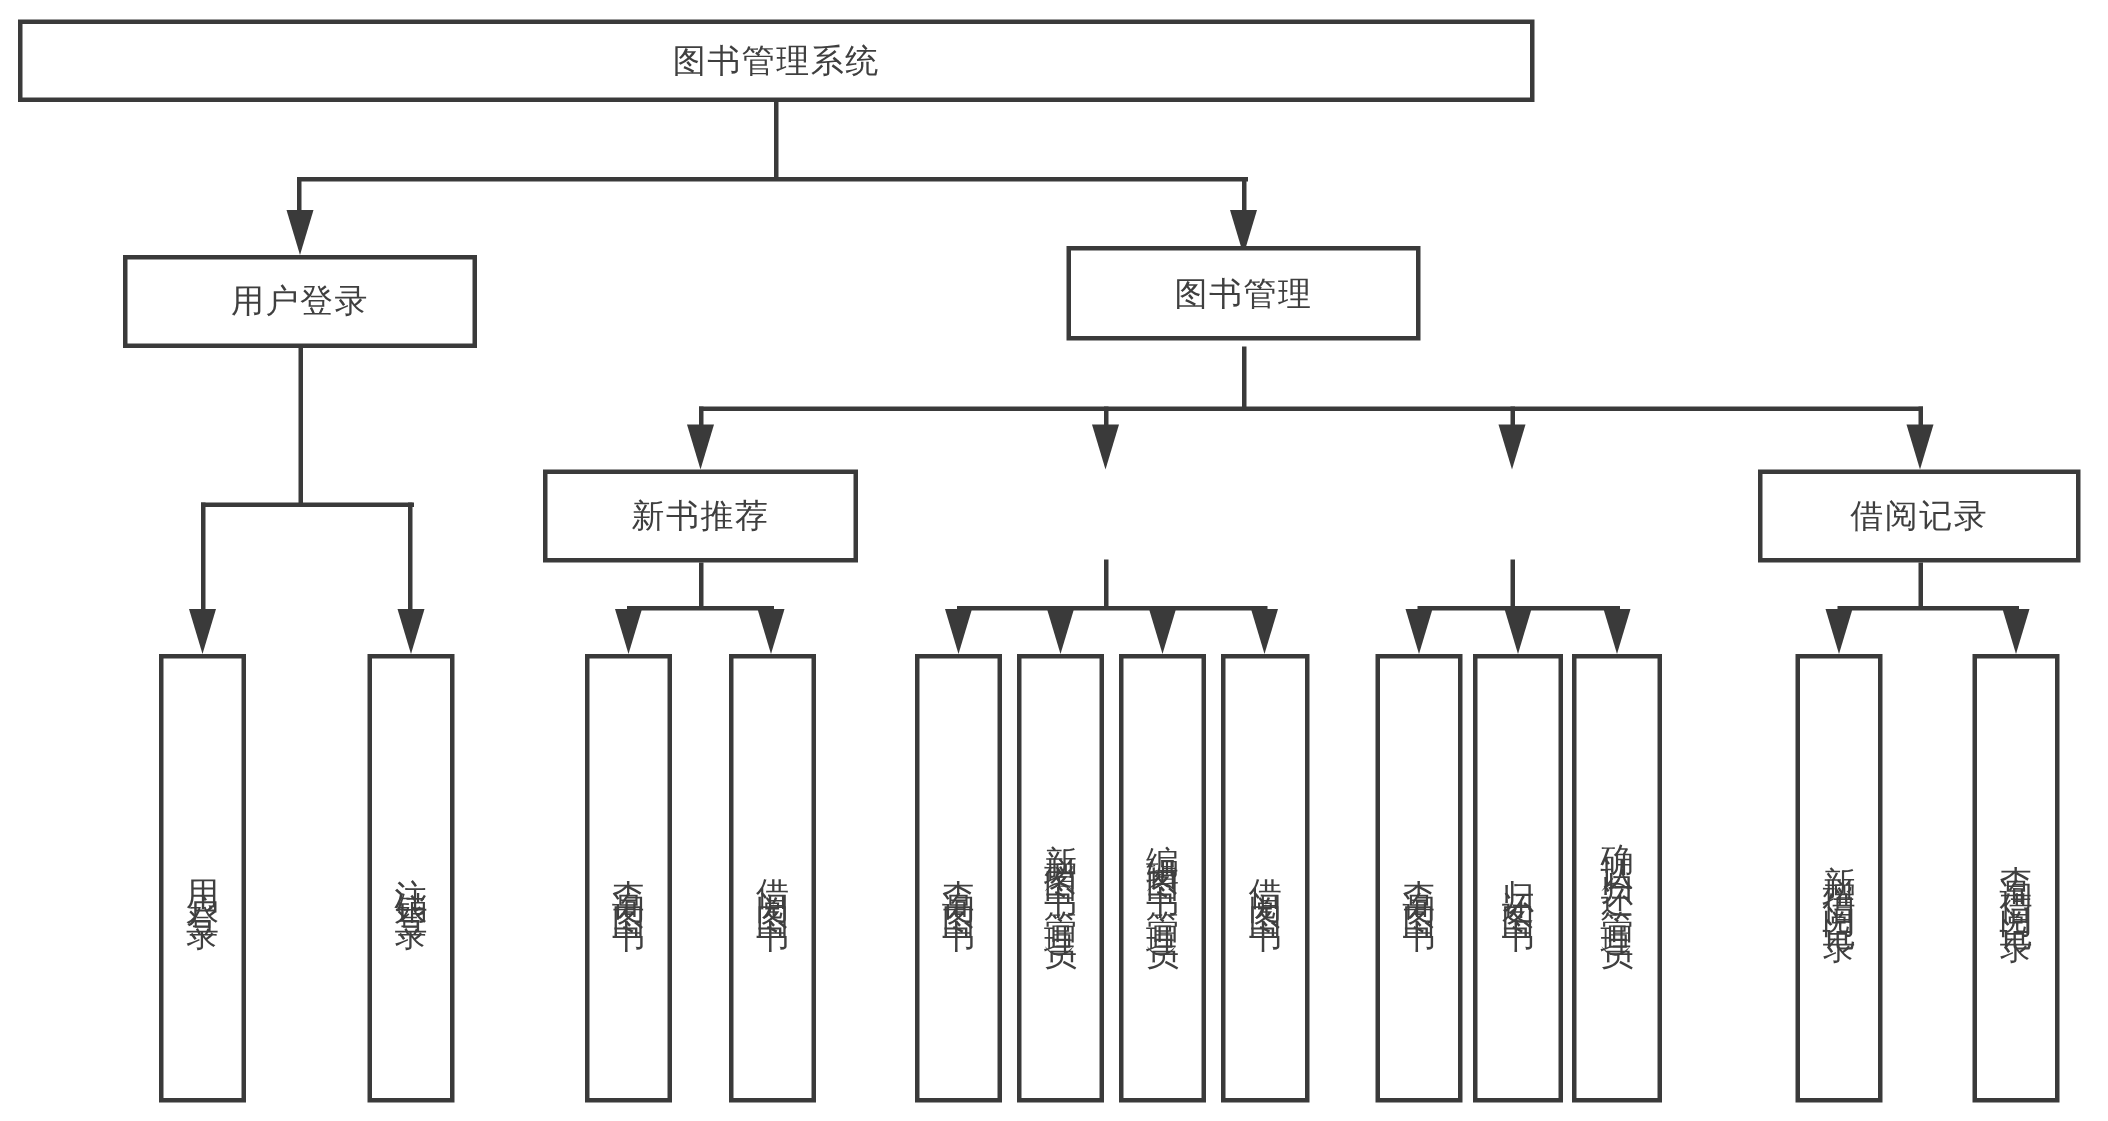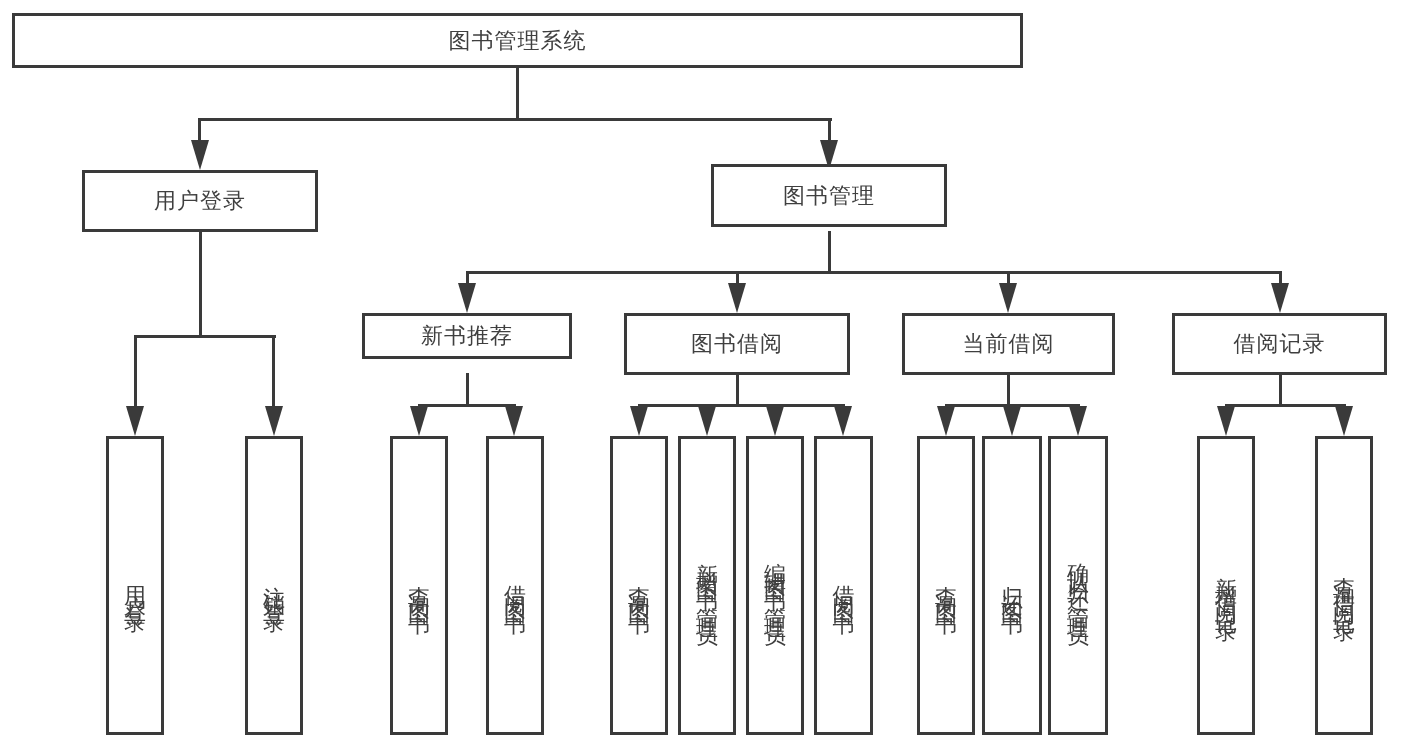--- a/index.html
+++ b/index.html
@@ -97,28 +97,22 @@
   <div class="hl" style="left:466px;top:271px;width:816px"></div>
   <div class="vl" style="left:466px;top:271px;height:14px"></div>
   <div class="vl" style="left:736px;top:271px;height:14px"></div>
   <div class="vl" style="left:1007px;top:271px;height:14px"></div>
   <div class="vl" style="left:1279px;top:271px;height:14px"></div>
   <div class="arw" style="left:458px;top:283px"></div>
   <div class="arw" style="left:728px;top:283px"></div>
   <div class="arw" style="left:999px;top:283px"></div>
   <div class="arw" style="left:1271px;top:283px"></div>
 
-  <div class="node" style="left:362px;top:313px;width:210px;height:46px">
+  <div class="node" style="left:362px;top:313px;width:210px;height:62px">
     <span class="lbl">新书推荐</span>
-  </div>
-  <div class="node" style="left:624px;top:313px;width:226px;height:62px">
-    <span class="lbl">图书借阅</span>
-  </div>
-  <div class="node" style="left:902px;top:313px;width:213px;height:62px">
-    <span class="lbl">当前借阅</span>
   </div>
   <div class="node" style="left:1172px;top:313px;width:215px;height:62px">
     <span class="lbl">借阅记录</span>
   </div>
 
   <div class="vl" style="left:466px;top:373px;height:33px"></div>
   <div class="hl" style="left:418px;top:404px;width:98px"></div>
   <div class="arw" style="left:410px;top:406px"></div>
   <div class="arw" style="left:505px;top:406px"></div>
 

